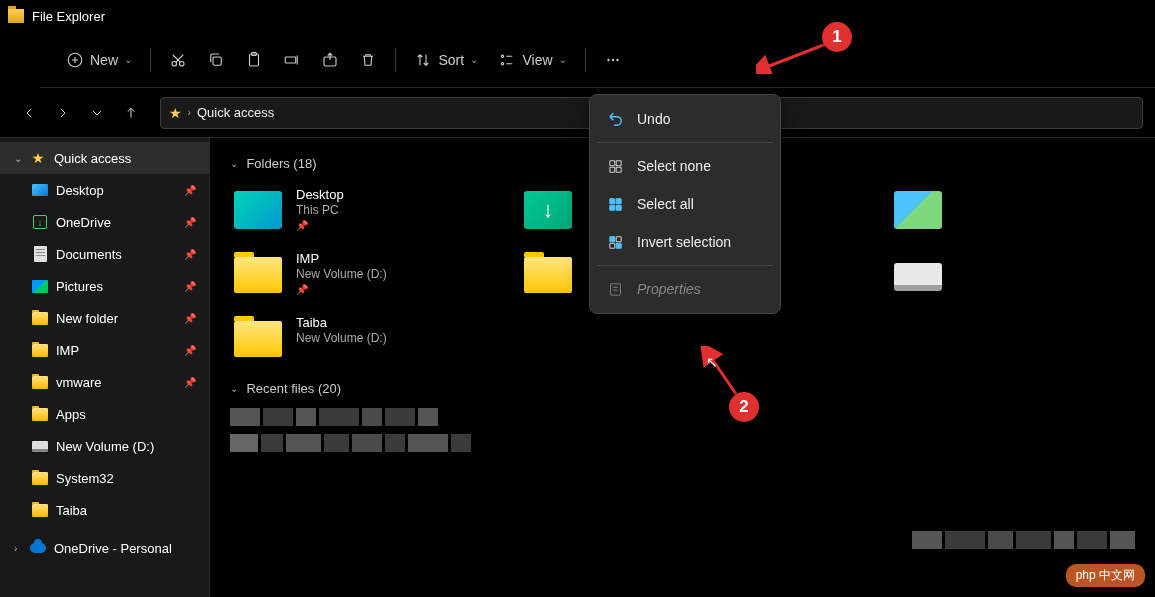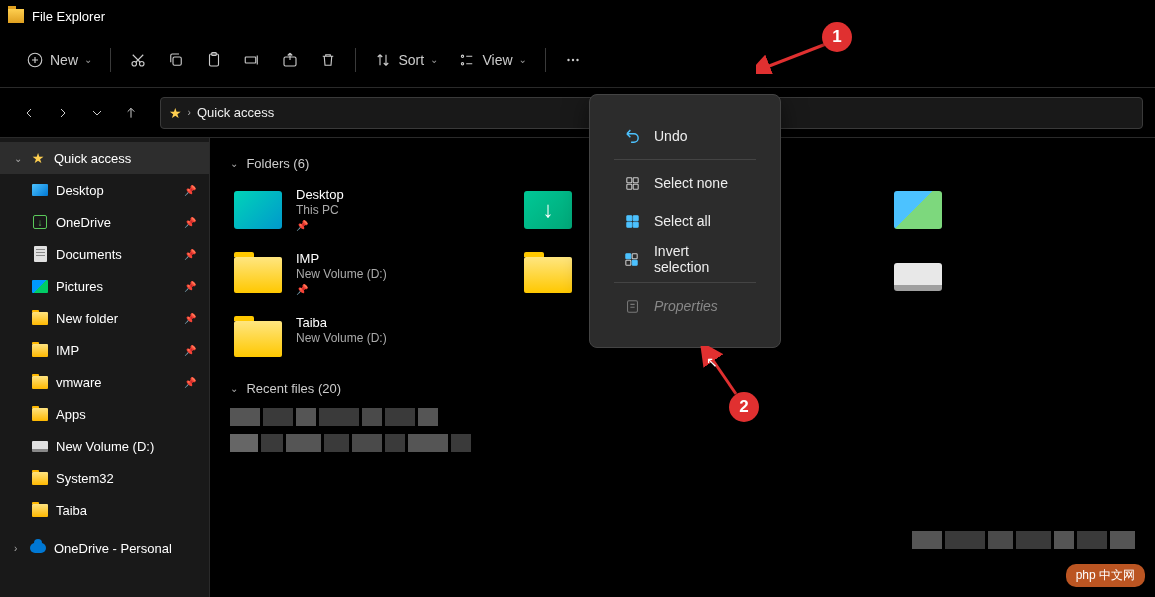--- a/index.html
+++ b/index.html
@@ -5,21 +5,21 @@
     * { margin: 0; padding: 0; box-sizing: border-box; font-family: "Segoe UI", sans-serif; }
     body { background: #000; color: #fff; width: 1155px; height: 597px; overflow: hidden; position: relative; }
     
     
     .titlebar { height: 32px; display: flex; align-items: center; padding-left: 8px; background: #000; }
     .titlebar-icon { width: 16px; height: 14px; background: linear-gradient(#fecf50, #e0a020); margin-right: 8px; position: relative; }
     .titlebar-icon::before { content: ''; position: absolute; top: -3px; left: 0; width: 8px; height: 3px; background: #e0a020; }
     .titlebar-text { font-size: 13px; color: #fff; }
     
     
-    .toolbar { height: 56px; display: flex; align-items: center; padding: 0 16px; border-bottom: 1px solid #2a2a2a; background: #000; }
+    .toolbar { height: 56px; display: flex; align-items: center; padding: 0 16px; border-bottom: 1px solid #2a2a2a; background: #000; margin-left: 40px; }
     .tb-btn { display: flex; align-items: center; color: #ccc; fill: #ccc; padding: 6px 10px; border-radius: 4px; cursor: pointer; font-size: 14px; }
     .tb-btn svg { width: 18px; height: 18px; }
     .tb-btn .lbl { margin: 0 6px; }
     .tb-sep { width: 1px; height: 24px; background: #3a3a3a; margin: 0 8px; }
     .chev-small { font-size: 10px; color: #999; }
     
     
     .navbar { height: 50px; display: flex; align-items: center; padding: 0 12px; background: #000; border-bottom: 1px solid #2a2a2a; }
     .nav-btn { width: 34px; height: 34px; display: flex; align-items: center; justify-content: center; color: #ccc; border-radius: 4px; cursor: pointer; }
     .nav-btn svg { width: 16px; height: 16px; stroke: #ccc; fill: none; stroke-width: 1.5; }
@@ -71,21 +71,21 @@
     .fi-pic { background: linear-gradient(135deg, #4cc2ff 45%, #7dd87d 45%); border-radius: 3px; height: 38px; margin-top: 4px; }
     .fi-drive { background: #e8e8e8; border-radius: 3px; height: 28px; margin-top: 12px; border-bottom: 6px solid #a0a0a0; }
     .finfo .name { font-size: 13px; color: #fff; }
     .finfo .loc { font-size: 12px; color: #aaa; margin-top: 1px; }
     .finfo .pin { font-size: 10px; color: #888; margin-top: 3px; }
     
     .blur-row { display: flex; gap: 3px; margin: 8px 0; }
     .blur-block { height: 18px; background: #3a3a3a; }
     
     
-    .ctx-menu { position: absolute; left: 589px; top: 94px; width: 192px; background: #2c2c2c; border: 1px solid #444; border-radius: 8px; padding: 22px; box-shadow: 0 8px 24px rgba(0,0,0,.5); z-index: 100; }
+    .ctx-menu { position: absolute; left: 589px; top: 94px; width: 192px; background: #2c2c2c; border: 1px solid #444; border-radius: 8px; padding: 5px; box-shadow: 0 8px 24px rgba(0,0,0,.5); z-index: 100; }
     .mi { display: flex; align-items: center; height: 38px; padding: 0 10px; border-radius: 4px; font-size: 14px; cursor: pointer; color: #eee; }
     .mi.hovered { background: #3d3d3d; }
     .mi.disabled { color: #888; cursor: default; font-style: italic; }
     .mi .mic { width: 20px; height: 20px; margin-right: 12px; display: flex; align-items: center; justify-content: center; }
     .mi svg { width: 17px; height: 17px; }
     .ctx-sep { height: 1px; background: #444; margin: 4px 2px; }
     
     
     .anno-badge { position: absolute; width: 30px; height: 30px; background: #e03030; border-radius: 50%; color: #fff; font-size: 17px; font-weight: bold; display: flex; align-items: center; justify-content: center; z-index: 200; box-shadow: 0 2px 6px rgba(0,0,0,.5); }
     .anno-arrow { position: absolute; z-index: 199; pointer-events: none; }
@@ -289,21 +289,21 @@
       <span class="ic">
           <span class="ic-cloud"></span>
         </span>
       <span>OneDrive - Personal</span>
     </div>
   </div>
 
   <div class="content">
     <div class="section-hdr">
       <span class="exp">⌄</span>
-      <span>Folders (6)</span>
+      <span>Folders (18)</span>
     </div>
     <div class="folder-grid" id="folder-grid">
         <div class="folder-item">
           <div class="folder-icon fi-desktop"></div>
     <div class="finfo">
       <div class="name">Desktop</div>
       <div class="loc">This PC</div>
       <div class="pin">📌</div>
     </div>
         </div>

